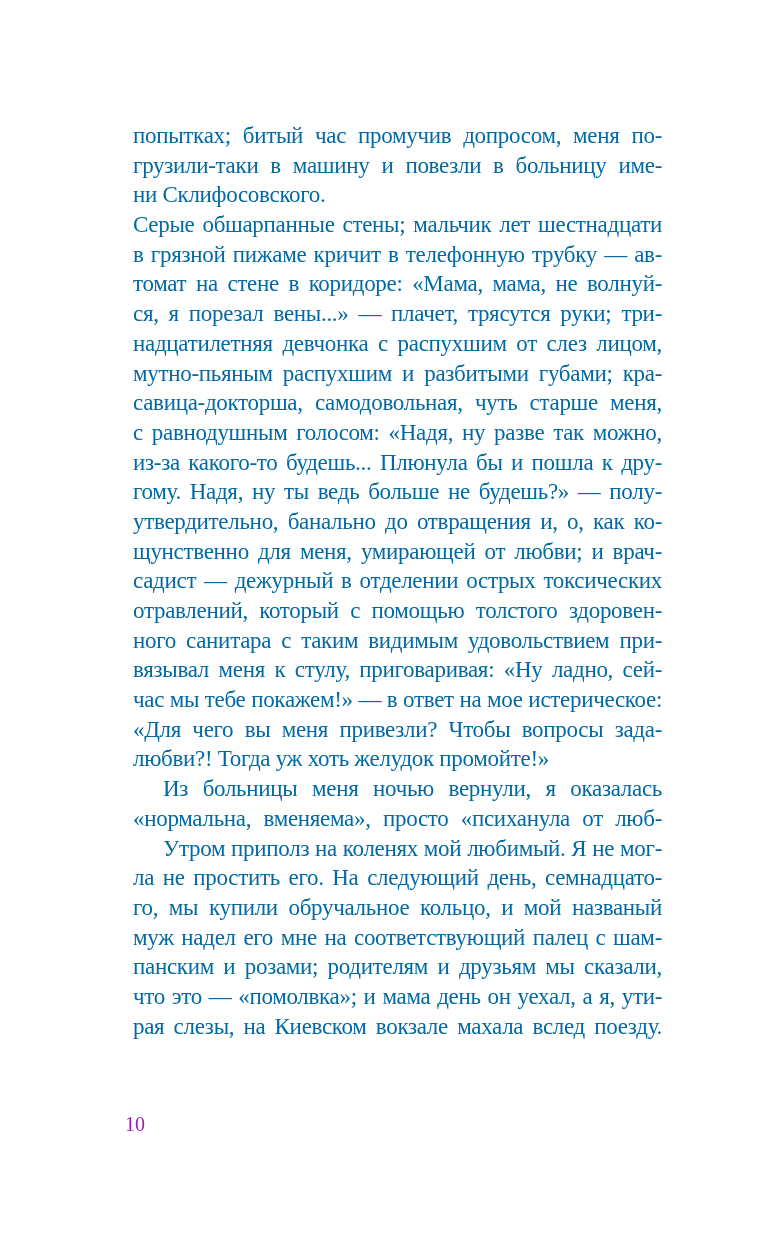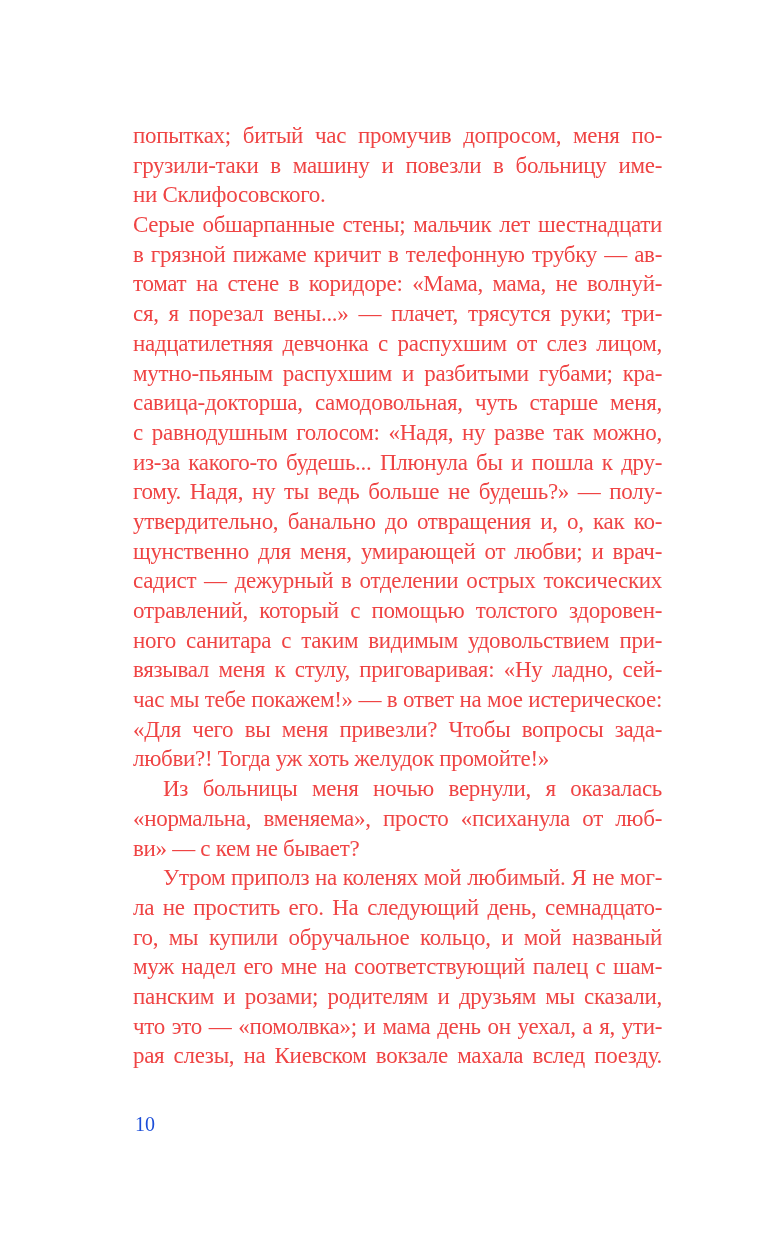--- a/index.html
+++ b/index.html
@@ -12,21 +12,21 @@
     width: 768px;
     height: 1240px;
     background: #ffffff;
     overflow: hidden;
   }
   .text-block {
     position: absolute;
     left: 133px;
     top: 121px;
     width: 529px;
-    color: #ef4444;
+    color: #0369a1;
   }
   .line {
     font-family: "Liberation Serif", "DejaVu Serif", serif;
     font-size: 23px;
     line-height: 29.7px;
     letter-spacing: -0.3px;
     white-space: normal;
     overflow: hidden;
     height: 29.7px;
   }
@@ -36,26 +36,26 @@
   }
   .plain {
     text-align: right;
     text-align-last: left;
   }
   .indent {
     text-indent: 30px;
   }
   .page-number {
     position: absolute;
-    left: 135px;
+    left: 125px;
     top: 1112px;
     font-family: "Liberation Serif", "DejaVu Serif", serif;
     font-size: 20px;
     line-height: 24px;
-    color: #1d4ed8;
+    color: #a21caf;
     text-align: left;
   }
 </style>
 </head>
 <body>
 
 <div class="page">
   <div class="text-block">
       <div class="line just">попытках; битый час промучив допросом, меня по-</div>
       <div class="line just">грузили-таки в машину и повезли в больницу име-</div>
@@ -74,21 +74,20 @@
       <div class="line just">щунственно для меня, умирающей от любви; и врач-</div>
       <div class="line just">садист — дежурный в отделении острых токсических</div>
       <div class="line just">отравлений, который с помощью толстого здоровен-</div>
       <div class="line just">ного санитара с таким видимым удовольствием при-</div>
       <div class="line just">вязывал меня к стулу, приговаривая: «Ну ладно, сей-</div>
       <div class="line just">час мы тебе покажем!» — в ответ на мое истерическое:</div>
       <div class="line just">«Для чего вы меня привезли? Чтобы вопросы зада-</div>
       <div class="line plain">любви?! Тогда уж хоть желудок промойте!»</div>
       <div class="line just indent">Из больницы меня ночью вернули, я оказалась</div>
       <div class="line just">«нормальна, вменяема», просто «психанула от люб-</div>
-      <div class="line plain">ви» — с кем не бывает?</div>
       <div class="line just indent">Утром приполз на коленях мой любимый. Я не мог-</div>
       <div class="line just">ла не простить его. На следующий день, семнадцато-</div>
       <div class="line just">го, мы купили обручальное кольцо, и мой названый</div>
       <div class="line just">муж надел его мне на соответствующий палец с шам-</div>
       <div class="line just">панским и розами; родителям и друзьям мы сказали,</div>
       <div class="line just">что это — «помолвка»; и мама день он уехал, а я, ути-</div>
       <div class="line just">рая слезы, на Киевском вокзале махала вслед поезду.</div>
     </div>
   <div class="page-number">10</div>
 </div>

